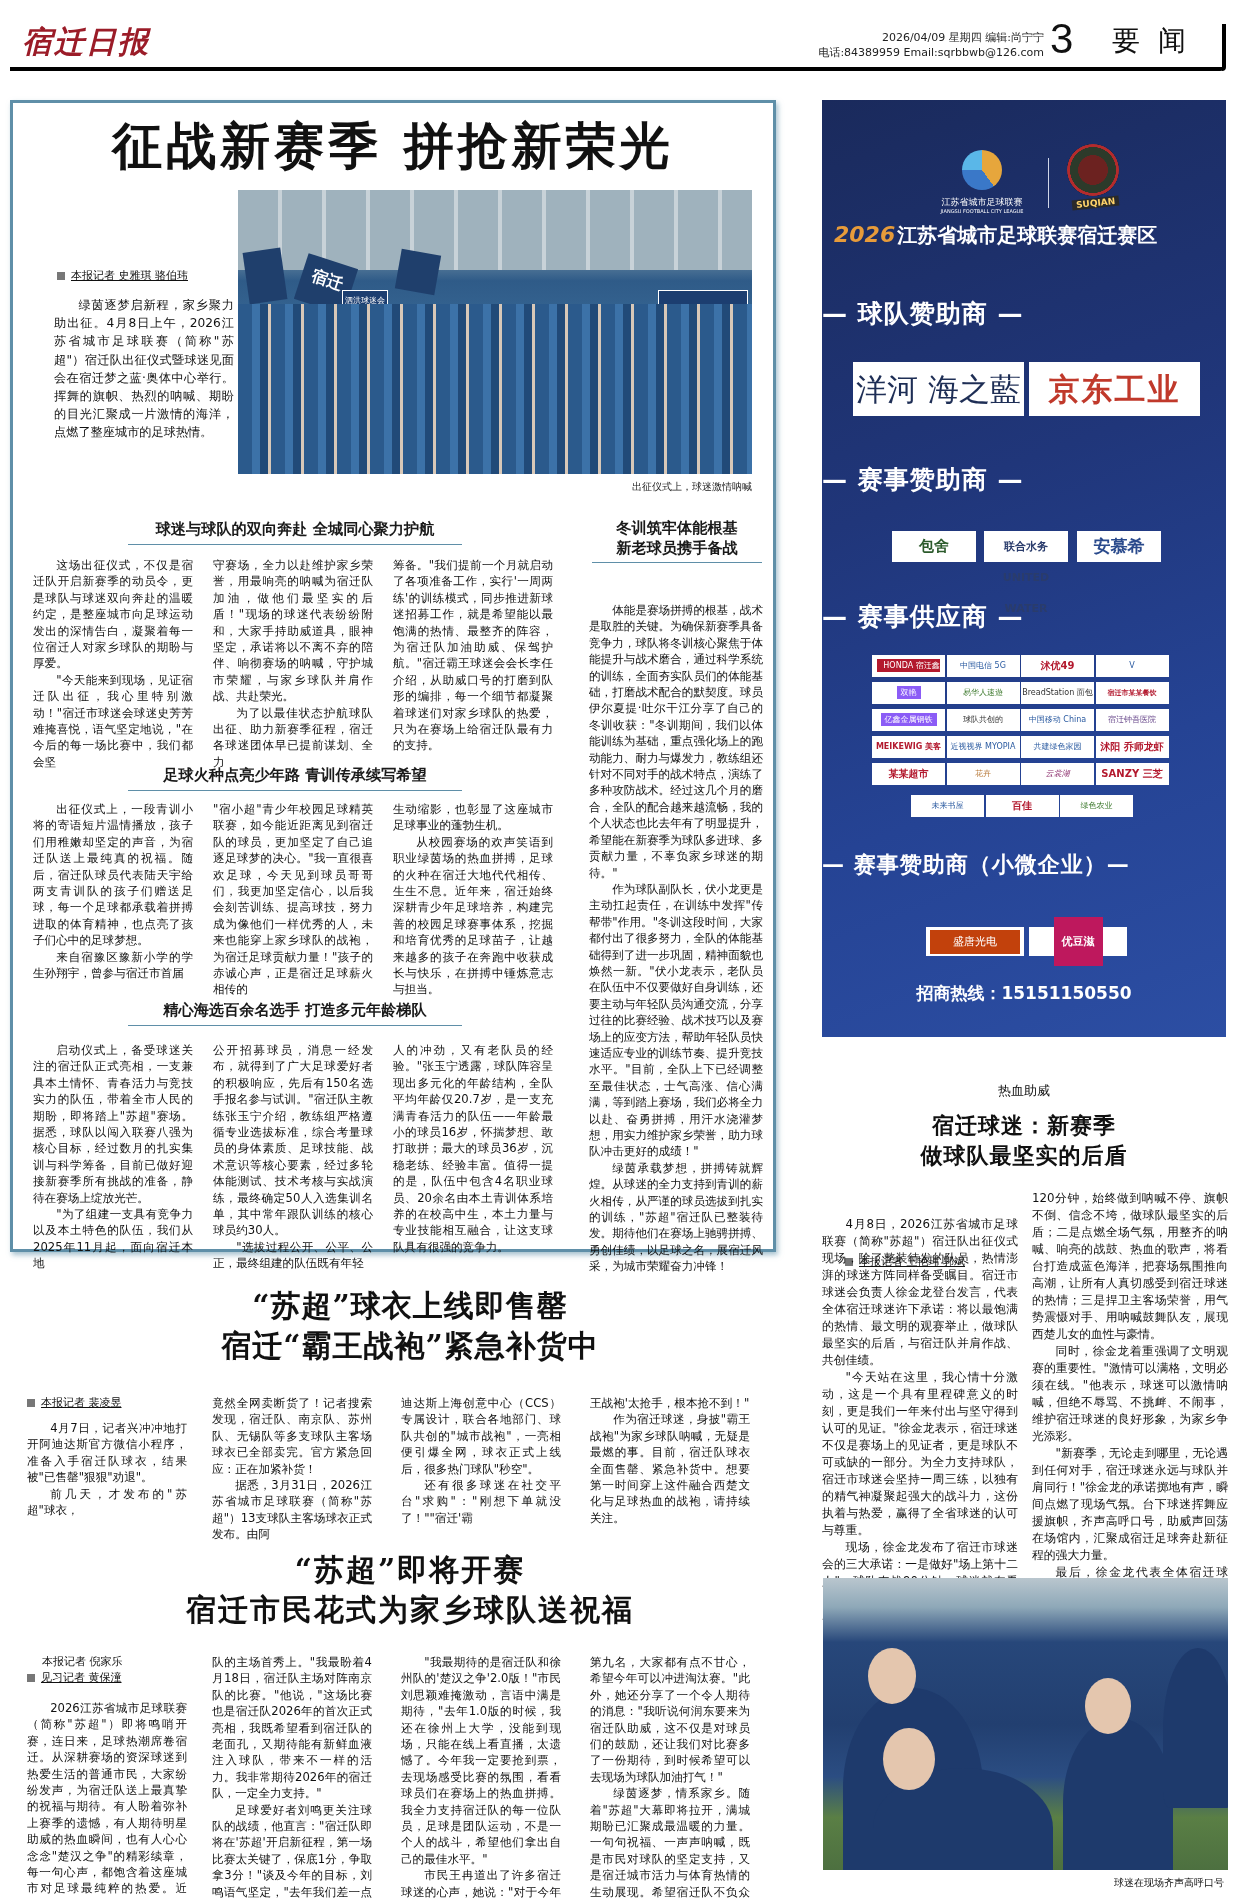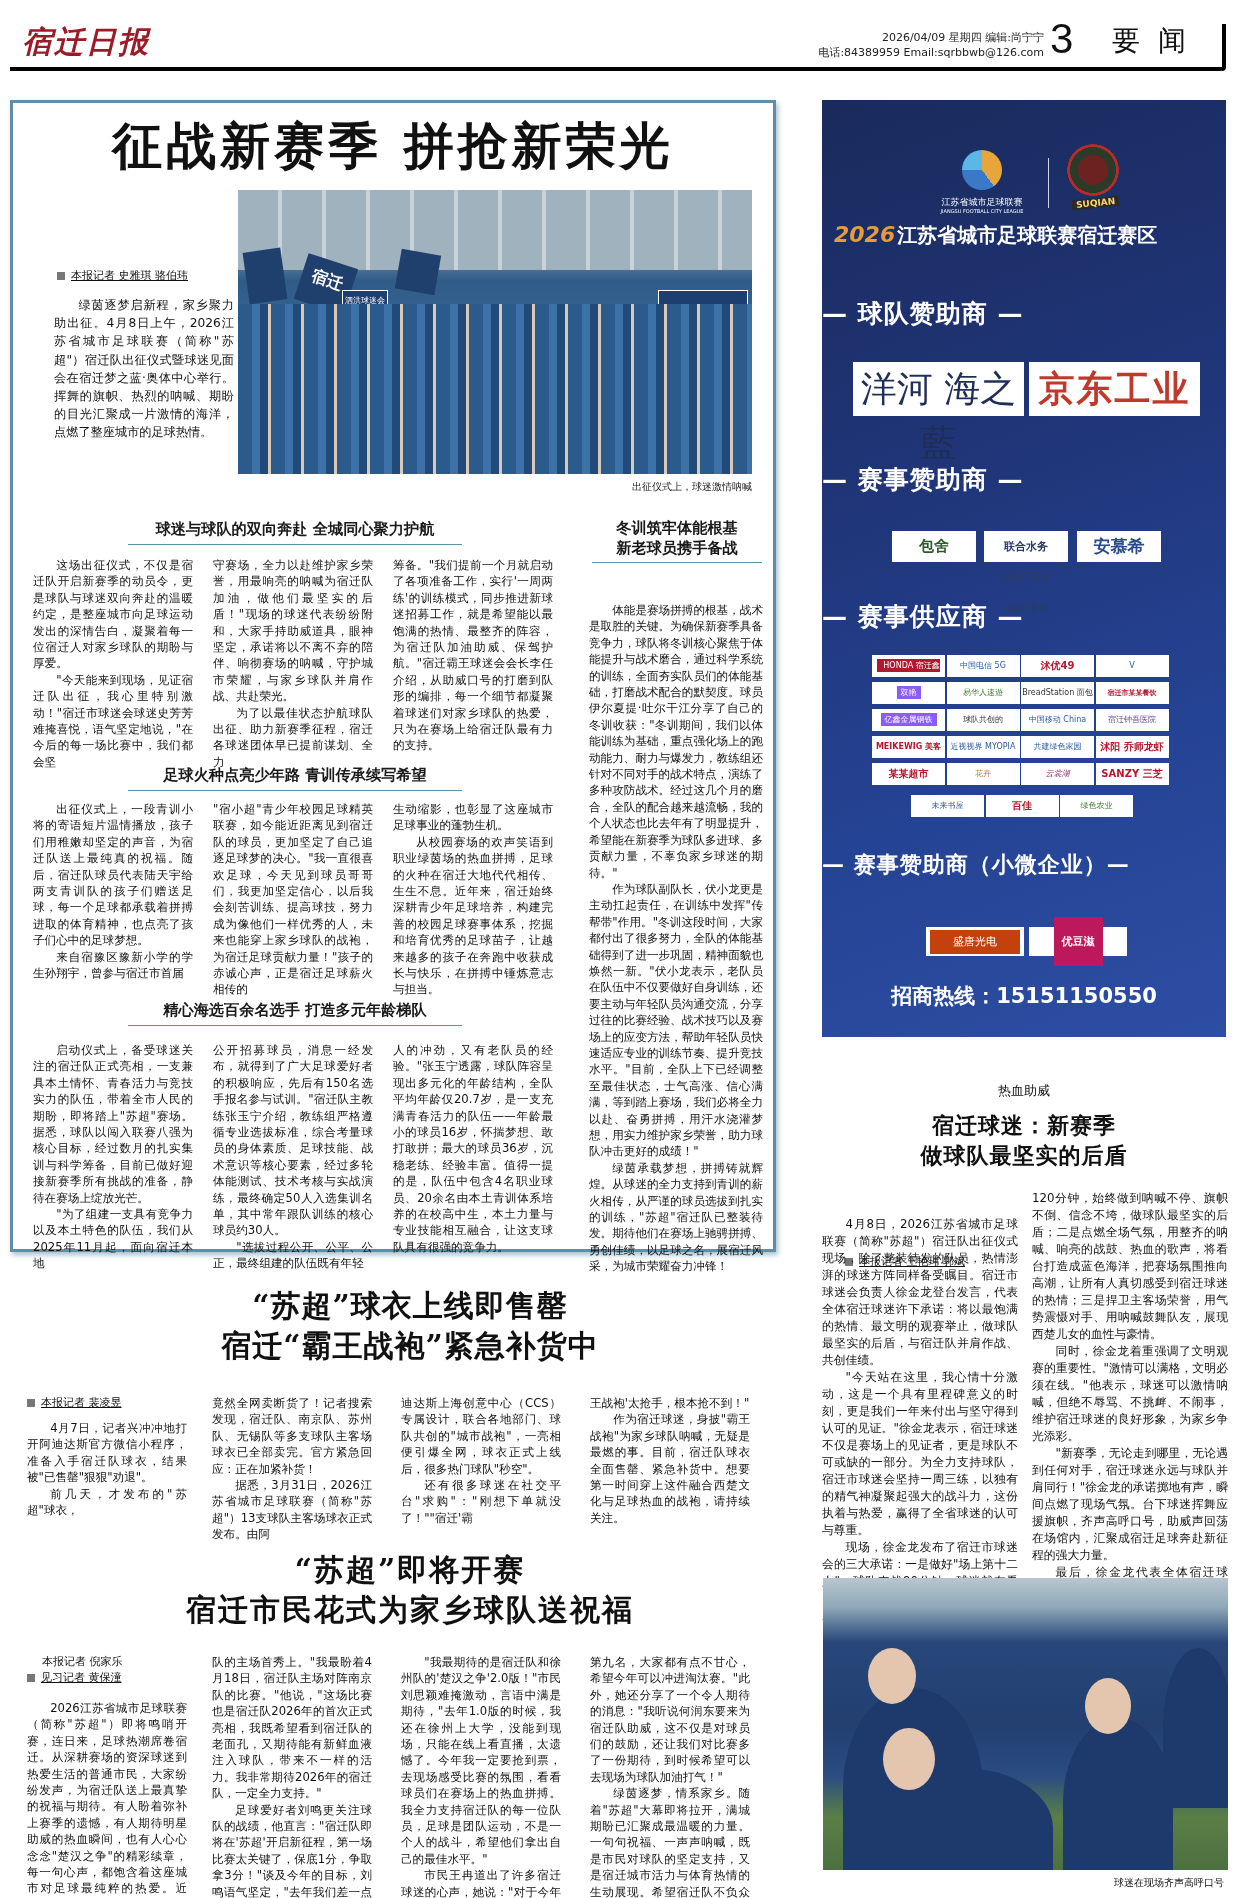--- a/index.html
+++ b/index.html
@@ -55,41 +55,41 @@
 #ad .sep{position:absolute;left:226px;top:8px;width:1px;height:50px;background:#cfd6e8}
 #ad .logo-b{position:absolute;left:245px;top:-6px;width:52px;height:52px;border-radius:50%;background:radial-gradient(circle,#6c2220 0 40%,#2c3a2a 41% 62%,#b42b2c 63% 70%,#1a1a1a 71%)}
 #ad .logo-b-txt{position:absolute;left:250px;top:48px;font-size:9px;font-weight:bold;color:#ffd36a;background:#2a2a2a;padding:0 4px;transform:rotate(-6deg)}
 #ad-title{position:absolute;left:12px;top:122px;width:380px;font-size:20px;font-weight:bold;white-space:nowrap}
 #ad-title .yr{color:#e79b3a;font-style:italic;font-size:22px;margin-right:2px}
 .ad-h{position:absolute;left:0;width:404px;font-size:25px;font-weight:bold;letter-spacing:1px}
 #adh1{top:197px}
 #adh2{top:363px}
 #adh3{top:500px}
 #adh4{top:750px;font-size:22px}
-.spon-big{position:absolute;top:262px;height:54px;background:#fff;font-size:36px;font-family:"DejaVu Serif",serif;text-align:center;line-height:54px}
+.spon-big{position:absolute;top:262px;height:54px;background:#fff;font-size:31px;font-family:"DejaVu Serif",serif;text-align:center;line-height:54px}
 #sp1{left:31px;width:171px;color:#1e2e55}
 #sp2{left:207px;width:171px;color:#c0392b;font-family:"DejaVu Sans",sans-serif;font-weight:bold;letter-spacing:2px}
 .spon-mid{position:absolute;top:431px;width:84px;height:31px;background:#fff;text-align:center;line-height:31px;font-size:15px;font-weight:bold}
 #m1{left:70px;color:#2b5a2b}
 #m2{left:162px;color:#2a3c6c;font-size:11px}
 #m3{left:255px;color:#2a4a8c;font-size:17px}
 #suppliers{position:absolute;left:50px;top:555px;width:310px}
 .sup{display:inline-block;width:73px;height:22px;background:#fff;margin:0 1.5px 5px 0;font-size:8px;text-align:center;line-height:22px;color:#333;overflow:hidden;vertical-align:top}
 .sup.honda{color:#fff;background:#fff}
 .sup.honda span{background:#b3192e;color:#fff;padding:2px 6px}
 .sup.red{color:#b3192e;font-weight:bold;font-size:10px}
 .sup.green span{background:#8b5cf6;color:#fff;padding:2px 4px}
 .sup.blue{color:#2a5aa0}
 #suppliers-row6{position:absolute;left:89px;top:695px;width:240px}
 .spon-small{position:absolute;top:827px;width:98px;height:29px;background:#fff;font-size:11px;text-align:center;line-height:29px}
 #ss1{left:104px;color:#fff}
 #ss1 span{background:#c2410c;display:inline-block;width:90px;line-height:24px;margin-top:2px}
 #ss2{left:207px}
 #ss2 span{background:#be185d;color:#fff;padding:18px 8px;font-weight:bold}
-#hotline{position:absolute;left:0;top:882px;width:404px;text-align:center;font-size:21px;font-weight:bold}
+#hotline{position:absolute;left:0;top:882px;width:404px;text-align:center;font-size:17px;font-weight:bold}
 
 #kicker{left:822px;top:1082px;width:404px;text-align:center;font-size:13px;font-family:"DejaVu Serif",serif}
 #rhead{left:822px;top:1110px;width:404px;text-align:center;font-size:22px;font-weight:bold;font-family:"DejaVu Serif",serif;line-height:30px;letter-spacing:1px}
 #byline-r{left:845px;top:1254px;font-size:11px;text-decoration:underline}
 #r-c1{left:822px;top:1216px;width:196px}
 #r-c2{left:1032px;top:1190px;width:196px}
 #photo2{left:823px;top:1578px;width:405px;height:292px;background:linear-gradient(180deg,#b9c6ce 0%,#8ea8b8 10%,#27477a 22%,#223f70 50%,#2b4d82 68%,#5a7f45 82%,#4d7040 100%);overflow:hidden}
 #photo2 .p{position:absolute;border-radius:50% 50% 10% 10%;background:#1e3a6c}
 #photo2 .h{position:absolute;border-radius:50%;background:#e4c6ae}
 #photo2-cap{left:960px;top:1876px;width:264px;text-align:right;font-size:10px}

